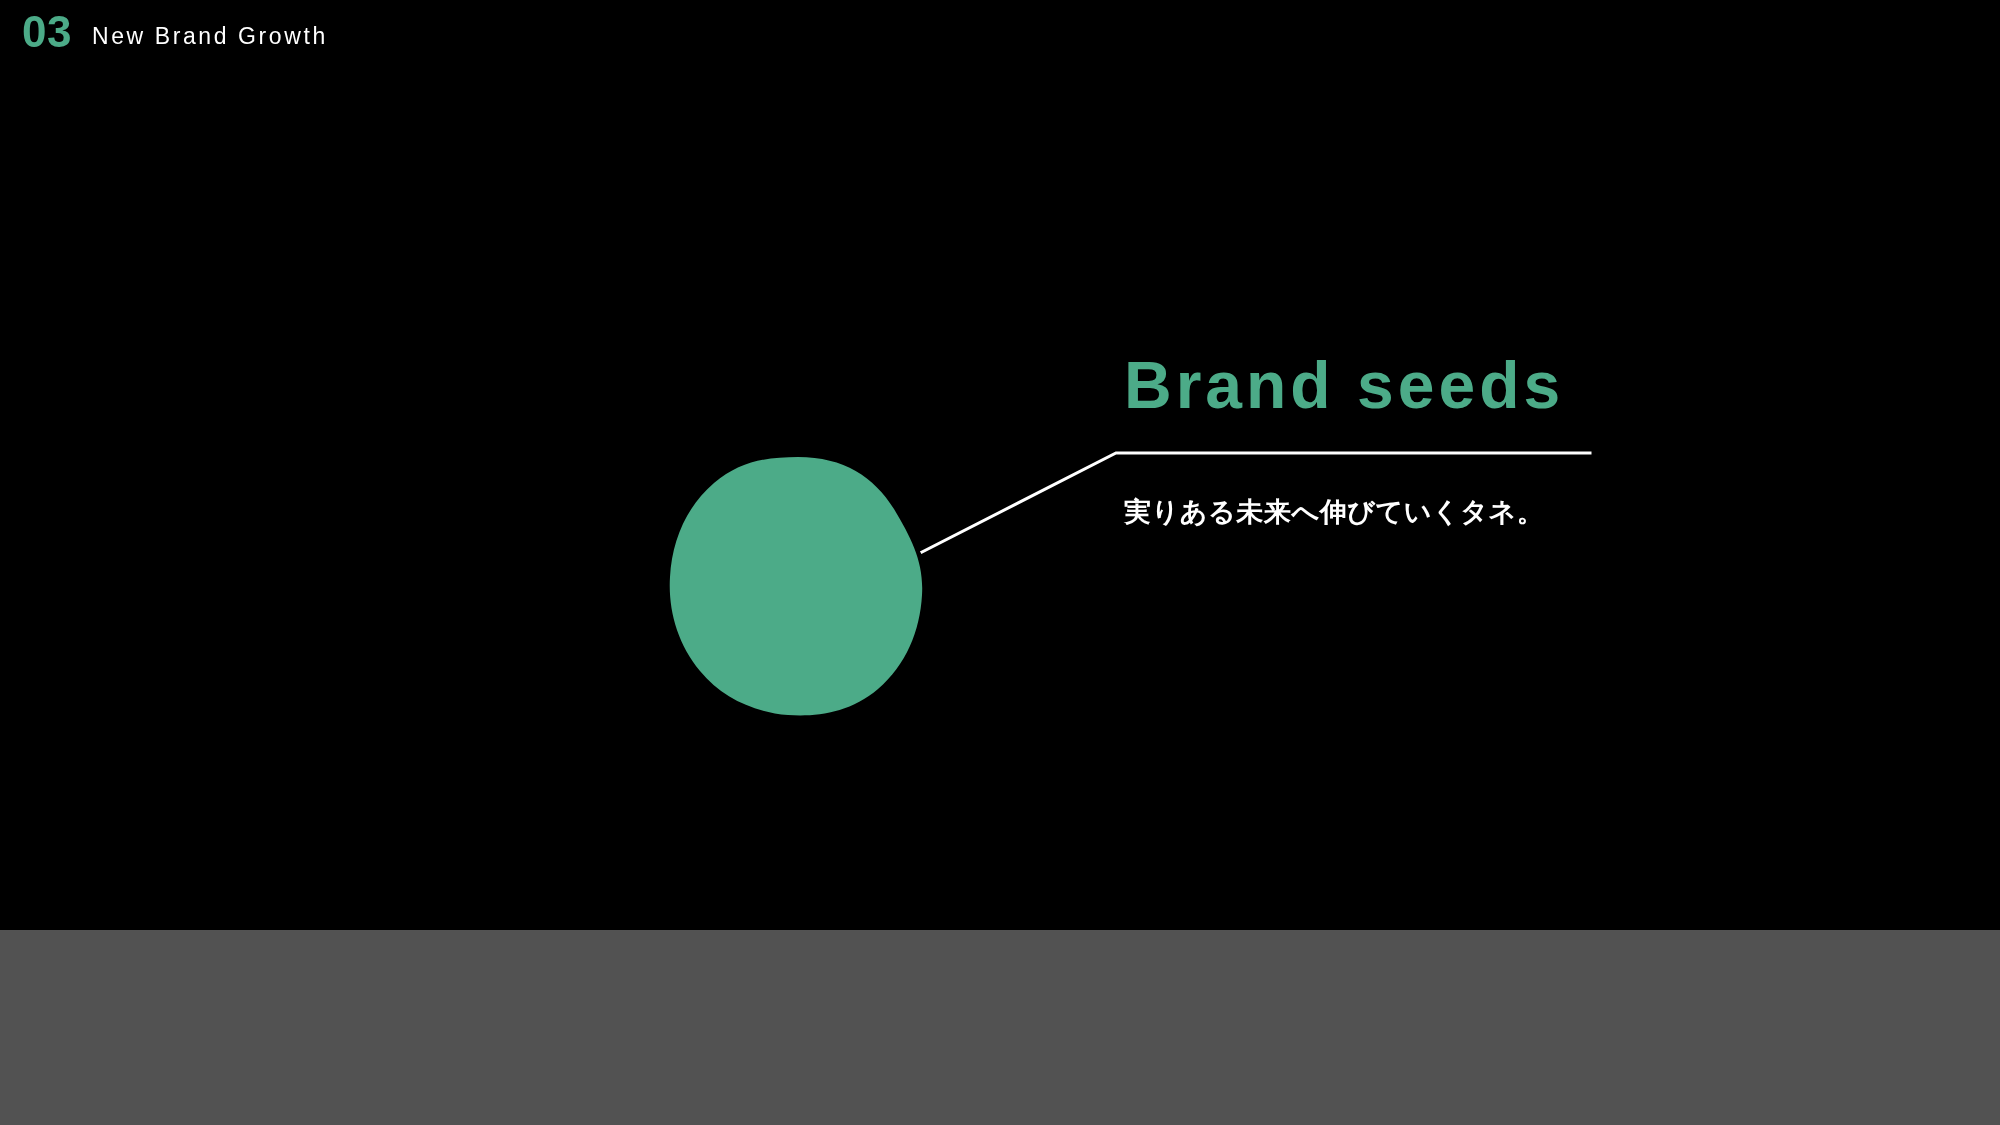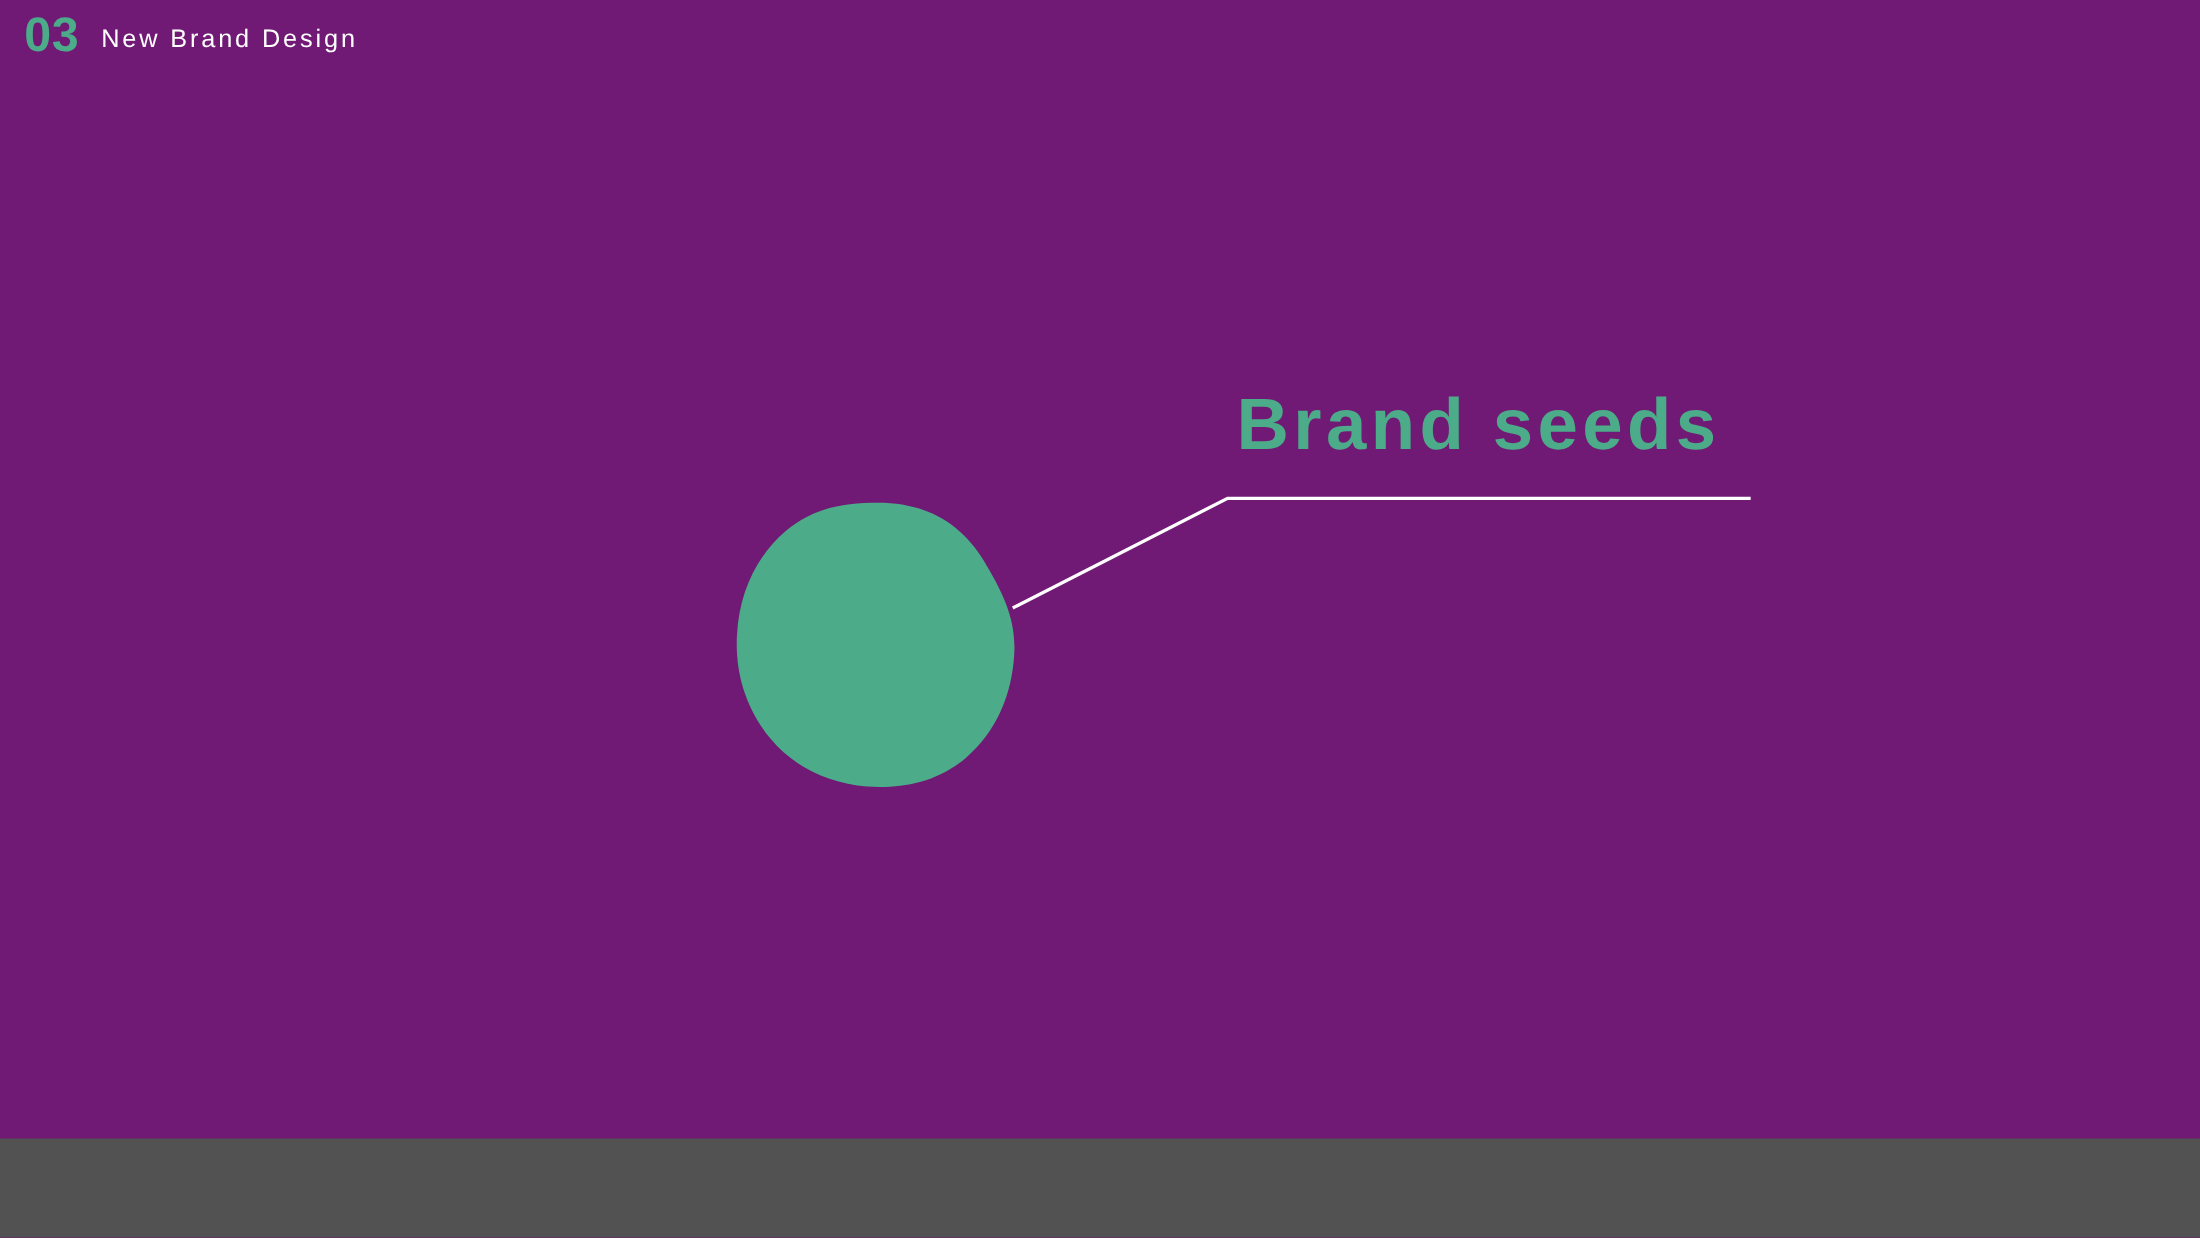--- a/index.html
+++ b/index.html
@@ -14,22 +14,22 @@
   body {
     background: #525252;
     font-family: "Liberation Sans", sans-serif;
     position: relative;
   }
 
   #slide {
     position: absolute;
     inset: 0;
     width: 2000px;
-    height: 1035px;
-    background: #701a75;
+    height: 930px;
+    background: #000000;
   }
 
   
   .slide-header {
     position: absolute;
     left: 22px;
     top: 10px;
     display: flex;
     align-items: baseline;
     gap: 20px;
@@ -104,21 +104,21 @@
     white-space: nowrap;
   }
 </style>
 </head>
 <body>
 
 <div id="slide">
 
   <div class="slide-header">
     <span class="section-number">03</span>
-    <span class="section-title">New Brand Design</span>
+    <span class="section-title">New Brand Growth</span>
   </div>
 
   <div class="blob-wrap">
     <svg viewBox="0 0 256 262" xmlns="http://www.w3.org/2000/svg" aria-hidden="true">
       <path fill="#4CAB88" d="M130 2
                C176 2 206 22 226 54
                C244 84 256 108 254 140
                C252 176 238 210 210 234
                C182 258 148 262 120 260
                C86 257 54 243 32 216
@@ -129,15 +129,16 @@
   </div>
 
   <div class="connector">
     <svg viewBox="0 0 710 150" xmlns="http://www.w3.org/2000/svg" aria-hidden="true">
       <polyline points="22,122 216,23 690,23" fill="none" stroke="#FFFFFF" stroke-width="3" stroke-linecap="square" stroke-linejoin="miter"></polyline>
     </svg>
   </div>
 
   <div class="callout">
     <div class="callout-heading">Brand seeds</div>
+    <div class="callout-sub">実りある未来へ伸びていくタネ。</div>
   </div>
 
 </div>
 
 </body></html>

